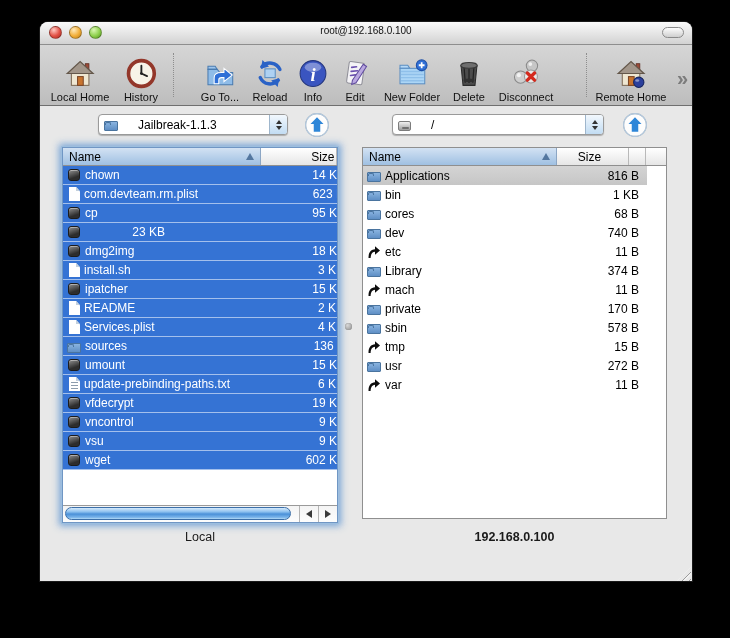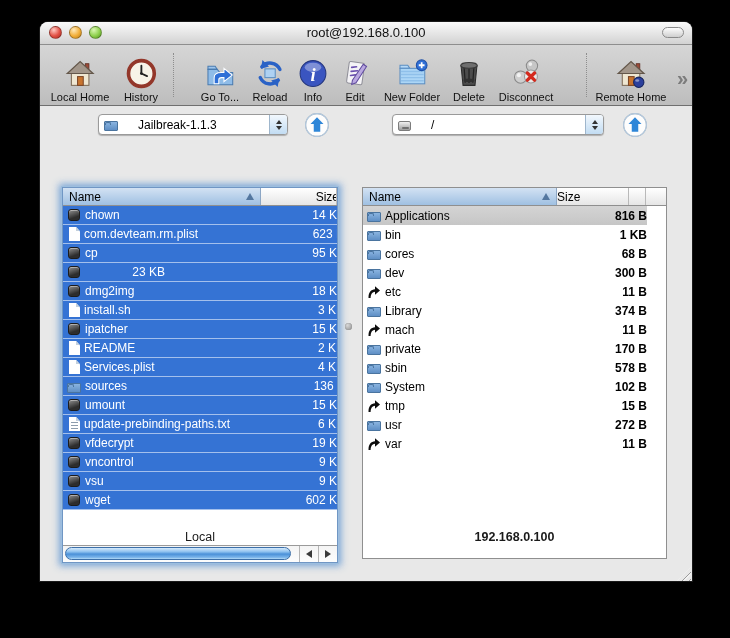--- a/index.html
+++ b/index.html
@@ -4,58 +4,58 @@
 <style>
   html,body{margin:0;padding:0;}
   body{width:730px;height:638px;background:#000;font-family:"Liberation Sans",sans-serif;position:relative;overflow:hidden;}
   .window{position:absolute;left:40px;top:22px;width:652px;height:559px;background:#e8e8e8;border-radius:8px 8px 0 0;overflow:hidden;box-shadow:0 0 0 1px #1a1a1a;}
   
   .titlebar{height:22px;background:linear-gradient(#fafafa,#d2d2d2);border-bottom:1px solid #8e8e8e;position:relative;}
   .tl{position:absolute;top:4px;width:13px;height:13px;border-radius:50%;border:1px solid rgba(0,0,0,.3);box-sizing:border-box;}
   .tl-close{left:9px;background:radial-gradient(circle at 35% 28%,#ffc9c2,#e25045 55%,#a32b20);}
   .tl-min{left:29px;background:radial-gradient(circle at 35% 28%,#ffe9b8,#f2ae38 55%,#b57b17);}
   .tl-zoom{left:49px;background:radial-gradient(circle at 35% 28%,#d9f7b2,#8ed04c 55%,#4f8c1d);}
-  .wtitle{position:absolute;left:0;right:0;top:3px;text-align:center;font-size:13px;color:#111;}
+  .wtitle{position:absolute;left:0;right:0;top:3px;text-align:center;font-size:10px;color:#111;}
   .pill{position:absolute;right:8px;top:5px;width:22px;height:11px;border-radius:6px;background:linear-gradient(#fdfdfd,#cfcfcf);border:1px solid #8a8a8a;box-sizing:border-box;}
   
   .toolbar{height:60px;background:linear-gradient(#d6d6d6,#bdbdbd);border-bottom:1px solid #6f6f6f;position:relative;}
   .tbitem{position:absolute;bottom:2px;transform:translateX(-50%);display:flex;flex-direction:column;align-items:center;cursor:default;}
   .ticon{width:33px;height:33px;display:block;}
   .ticon svg{width:33px;height:33px;display:block;}
   .tlabel{font-size:11px;color:#111;white-space:nowrap;margin-top:1px;}
   .tbsep{position:absolute;top:8px;height:44px;border-left:1px dotted #8d8d8d;}
   .chevron{position:absolute;right:6px;top:22px;font-size:20px;font-weight:bold;color:#7c7c7c;letter-spacing:-2px;}
   
   .content{position:relative;height:476px;background:#e8e8e8;}
   .popup{position:absolute;height:21px;background:#fff;border:1px solid #9a9a9a;border-radius:4px;box-shadow:0 1px 1px rgba(0,0,0,.25);display:flex;align-items:center;box-sizing:border-box;font-size:12px;color:#000;}
   .popup .ptext{margin-left:20px;white-space:nowrap;overflow:hidden;flex:1;}
   .stepper{width:17px;align-self:stretch;border-left:1px solid #9fb6cc;background:linear-gradient(#f2f8fd,#c2dcf3);border-radius:0 3px 3px 0;display:flex;flex-direction:column;align-items:center;justify-content:center;gap:2px;}
   .stu{width:0;height:0;border-left:3.5px solid transparent;border-right:3.5px solid transparent;border-bottom:4px solid #333;}
   .std{width:0;height:0;border-left:3.5px solid transparent;border-right:3.5px solid transparent;border-top:4px solid #333;}
   .upbtn{position:absolute;width:26px;height:26px;cursor:default;}
   .upbtn svg{width:26px;height:26px;display:block;}
   
-  .listbox{position:absolute;background:#fff;border:1px solid #8f8f8f;box-sizing:border-box;display:flex;flex-direction:column;overflow:hidden;margin-top:40px;}
+  .listbox{position:absolute;background:#fff;border:1px solid #8f8f8f;box-sizing:border-box;display:flex;flex-direction:column;overflow:hidden;}
   .focused{border-color:#7096c4;box-shadow:0 0 0 1px #9cbede,0 0 7px 3px rgba(100,153,212,.85);}
   .listheader{height:17px;display:flex;flex:none;border-bottom:1px solid #8f8f8f;font-size:12px;color:#000;}
   .hc{display:flex;align-items:center;box-sizing:border-box;overflow:hidden;}
   .hc-name{background:linear-gradient(#d3e2f3,#9fc0e2);border-right:1px solid #8ca6c4;padding-left:6px;position:relative;}
-  .hc-size{background:linear-gradient(#ffffff,#e6e6e6);justify-content:flex-start;padding-right:6px;border-right:1px solid #b9b9b9;}
+  .hc-size{background:linear-gradient(#ffffff,#e6e6e6);justify-content:center;padding-right:6px;border-right:1px solid #b9b9b9;}
   .hc-stub,.hc-cap{background:linear-gradient(#ffffff,#e6e6e6);}
   .hc-stub{border-right:1px solid #b9b9b9;}
   .sortarrow{position:absolute;right:6px;top:5px;width:0;height:0;border-left:4.5px solid transparent;border-right:4.5px solid transparent;border-bottom:7px solid #54779f;}
   .rowsarea{flex:1;overflow:hidden;background:#fff;}
   .row{height:19px;display:flex;align-items:center;box-sizing:border-box;padding-left:4px;font-size:12px;color:#000;}
   .sel-blue{background:#3573d4;color:#fff;border-bottom:1px solid rgba(255,255,255,.55);}
   .sel-gray{background:linear-gradient(#d4d4d4,#c6c6c6);}
   .local-rows .row{width:282px;}
   .local-rows .fname{width:176px;flex:none;}
   .local-rows .fsize{width:84px;flex:none;}
   .remote-rows .fname{flex:1;}
-  .remote-rows .fsize{width:74px;flex:none;box-sizing:border-box;font-weight:bold;}
+  .remote-rows .fsize{width:74px;flex:none;padding-right:8px;box-sizing:border-box;}
   .fname{white-space:nowrap;overflow:hidden;margin-left:4px;}
   .fsize{text-align:right;white-space:nowrap;}
   
   .licon{width:14px;height:14px;flex:none;position:relative;display:inline-block;}
   .licon svg{display:block;}
   .i-executable{width:12px;height:12px;margin:1px 1px 1px 1px;border-radius:3px;background:linear-gradient(160deg,#909090,#2d2d2d 70%);border:1px solid #1c1c1c;box-sizing:border-box;box-shadow:inset 0 1px 0 rgba(255,255,255,.4);}
   .i-document,.i-textdoc{width:11px;height:14px;margin-left:2px;background:#fff;clip-path:polygon(0 0,64% 0,100% 30%,100% 100%,0 100%);}
   .i-document::before,.i-textdoc::before{content:'';position:absolute;right:0;top:0;width:40%;height:32%;background:#c3d0dd;}
   .i-textdoc::after{content:'';position:absolute;left:2px;right:2px;top:5px;height:7px;background:repeating-linear-gradient(#8d9dae 0 1px,transparent 1px 3px);}
   .i-folder{width:14px;height:10px;margin-top:3px;background:linear-gradient(#8ab4e0,#5f8fc5);border:1px solid #4a749f;border-radius:1px;box-sizing:border-box;}
@@ -377,21 +377,21 @@
               <span class="fsize">1 KB</span>
             </div>
             <div class="row">
               <span class="licon i-folder"></span>
               <span class="fname">cores</span>
               <span class="fsize">68 B</span>
             </div>
             <div class="row">
               <span class="licon i-folder"></span>
               <span class="fname">dev</span>
-              <span class="fsize">300 B</span>
+              <span class="fsize">740 B</span>
             </div>
             <div class="row">
               <span class="licon i-symlink">
                 <svg viewBox="0 0 14 14" width="14" height="14">
                   <path d="M1.5 13 C1.5 7 4 4.6 8 4.3 L8 1.2 L13 5.5 L8 9.8 L8 6.8 C5.5 7 3.8 8.7 3.6 13 Z" fill="#0d0d0d"></path>
                 </svg>
               </span>
               <span class="fname">etc</span>
               <span class="fsize">11 B</span>
             </div>
@@ -413,25 +413,20 @@
               <span class="licon i-folder"></span>
               <span class="fname">private</span>
               <span class="fsize">170 B</span>
             </div>
             <div class="row">
               <span class="licon i-folder"></span>
               <span class="fname">sbin</span>
               <span class="fsize">578 B</span>
             </div>
             <div class="row">
-              <span class="licon i-folder"></span>
-              <span class="fname">System</span>
-              <span class="fsize">102 B</span>
-            </div>
-            <div class="row">
               <span class="licon i-symlink">
                 <svg viewBox="0 0 14 14" width="14" height="14">
                   <path d="M1.5 13 C1.5 7 4 4.6 8 4.3 L8 1.2 L13 5.5 L8 9.8 L8 6.8 C5.5 7 3.8 8.7 3.6 13 Z" fill="#0d0d0d"></path>
                 </svg>
               </span>
               <span class="fname">tmp</span>
               <span class="fsize">15 B</span>
             </div>
             <div class="row">
               <span class="licon i-folder"></span>

